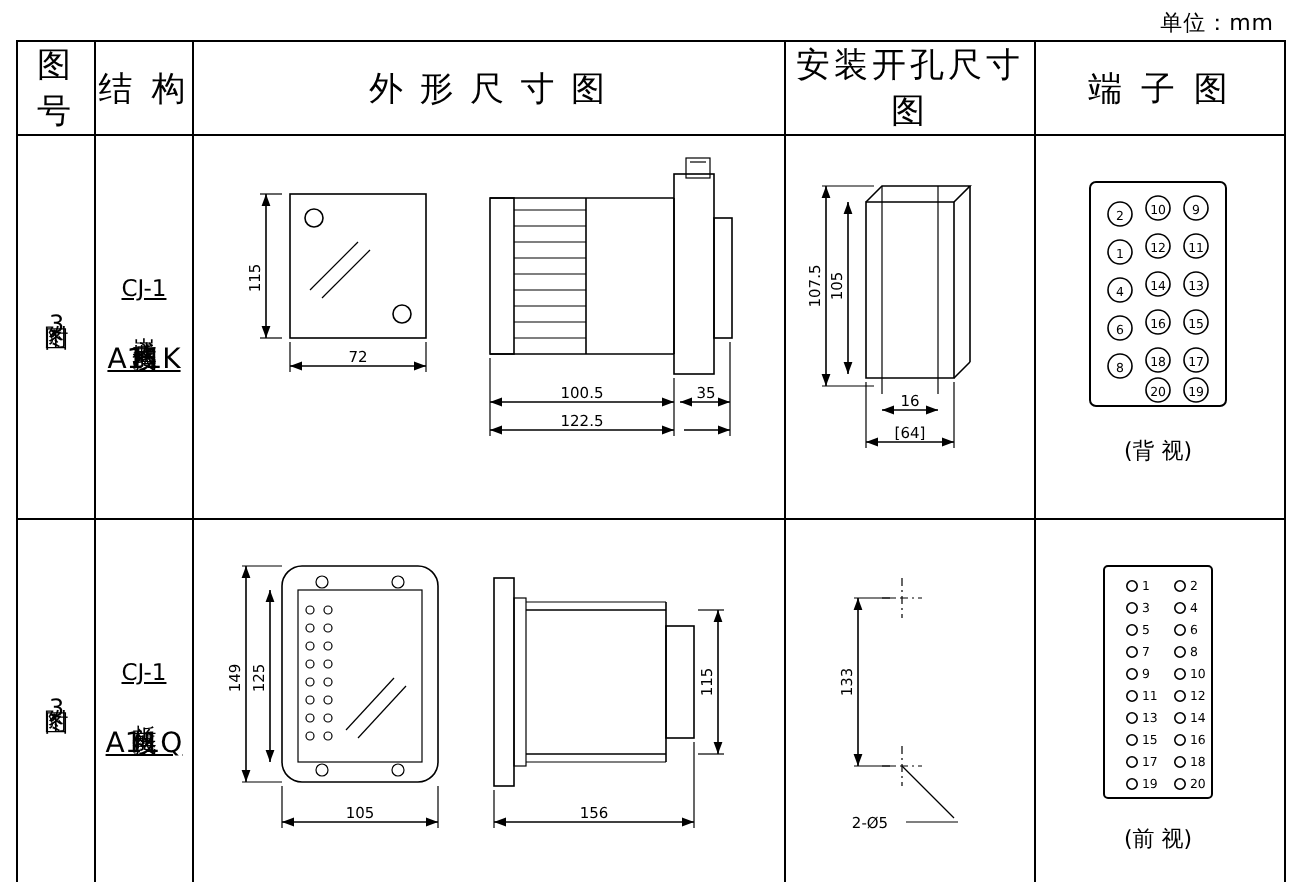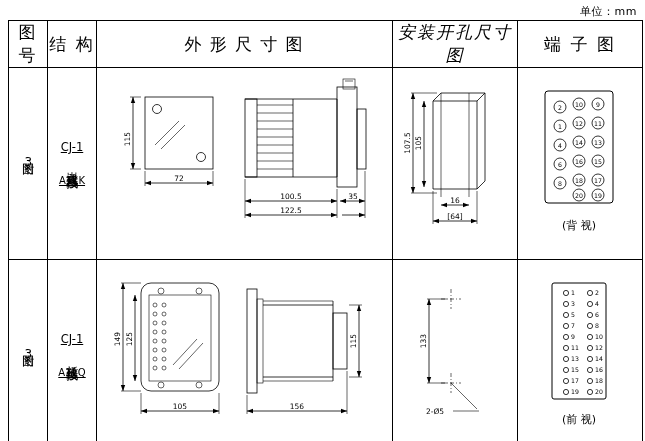--- a/index.html
+++ b/index.html
@@ -5,26 +5,26 @@
   html,body{margin:0;padding:0;background:#ffffff;}
   body{width:645px;height:441px;font-family:"DejaVu Sans","Liberation Sans",sans-serif;color:#000;}
   .page{position:relative;width:645px;height:441px;overflow:hidden;}
   .unit{position:absolute;right:8px;top:4px;font-size:11px;letter-spacing:.5px;}
   table.main{position:absolute;left:8px;top:20px;width:629px;height:410px;border-collapse:collapse;table-layout:fixed;}
   table.main td,table.main th{border:1px solid #000;padding:0;vertical-align:middle;text-align:center;}
   thead th{height:26px;font-size:17px;font-weight:normal;letter-spacing:2px;}
   .col-a{width:38px;}
   .col-b{width:48px;}
   .col-c{width:295px;font-family:Liberation Serif, serif;}
-  .col-d{width:124px;font-style:italic;}
+  .col-d{width:124px;}
   .col-e{width:124px;margin-top:48px;}
   .rowbody{height:192px;}
   .vert{writing-mode:vertical-rl;text-orientation:upright;font-size:12px;line-height:1.55;letter-spacing:1px;margin:0 auto;display:inline-block;}
   .structcell{font-size:11.5px;line-height:1.5;text-decoration:underline;}
-  .structcell .code{font-size:10px;letter-spacing:0;}
+  .structcell .code{font-size:14px;letter-spacing:0;}
   svg{display:block;}
   .dtext{font-size:7.5px;font-family:"DejaVu Sans","Liberation Sans",sans-serif;}
   .dtext6{font-size:6.2px;}
   .cap{font-size:11px;}
   .term-box{fill:#ffffff;stroke:#000;stroke-width:1;}
   .ln{stroke:#000;stroke-width:.8;fill:none;}
   .lnthin{stroke:#000;stroke-width:.6;fill:none;}
   .dash{stroke:#000;stroke-width:.6;fill:none;stroke-dasharray:4 2 1 2;}
 </style>
 </head>

